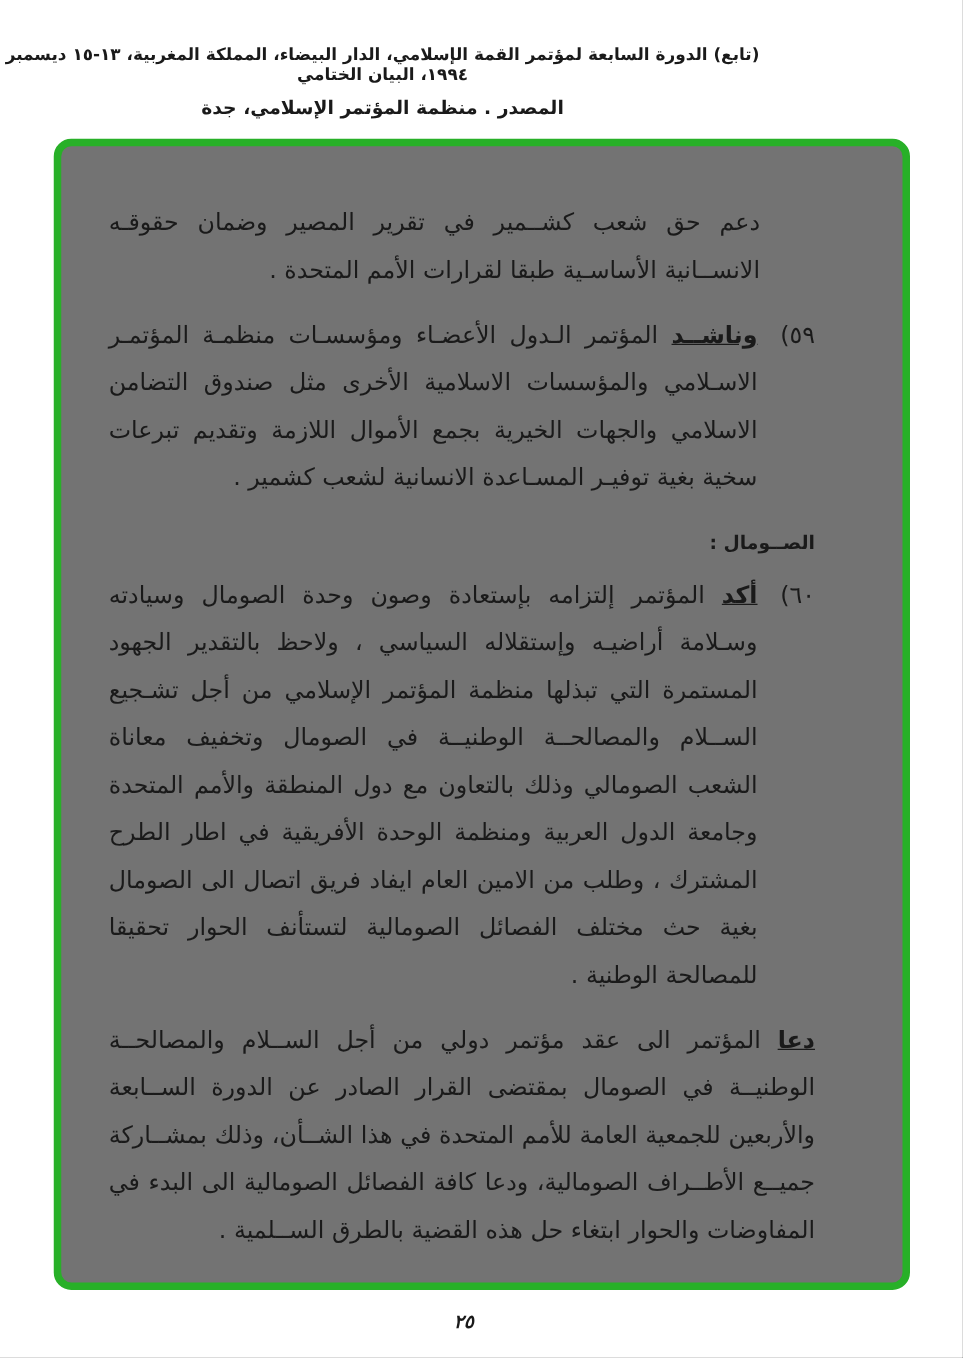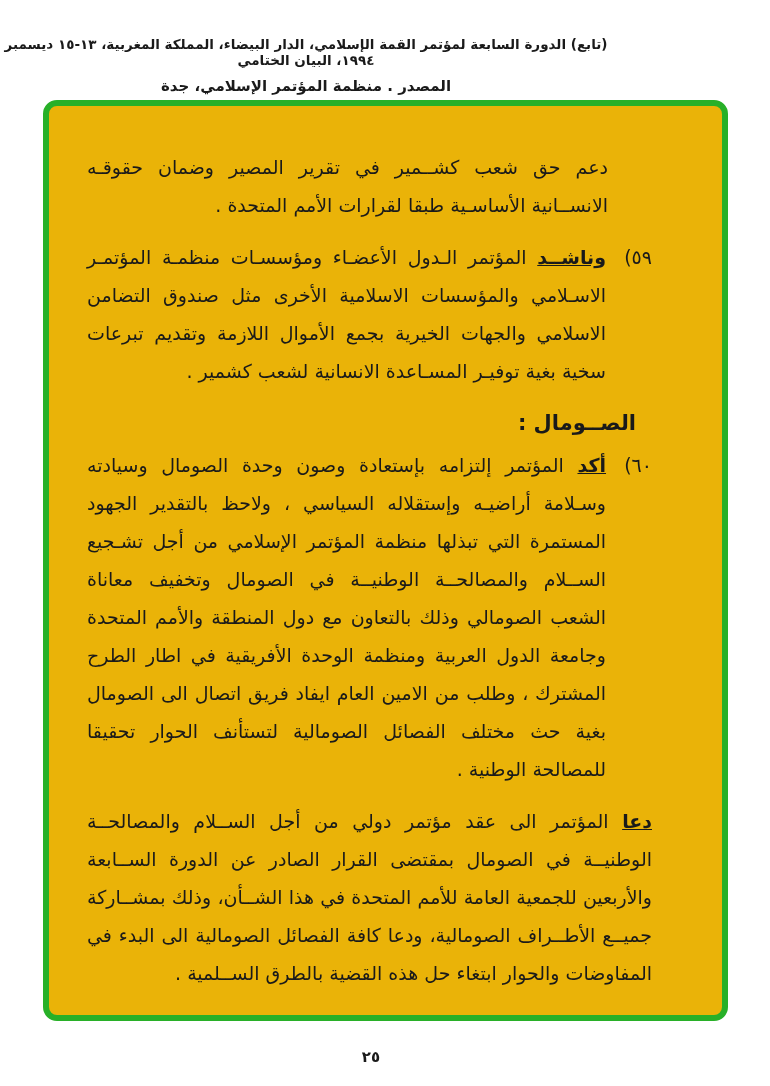--- a/index.html
+++ b/index.html
@@ -30,28 +30,28 @@
     letter-spacing: 0.2px;
   }
   .header-source {
     font-size: 15px;
     font-weight: bold;
     margin-top: 9px;
   }
   .green-box {
     position: absolute;
     left: 43px;
-    top: 100px;
+    top: 111px;
     width: 685px;
     height: 921px;
     box-sizing: border-box;
     border: 6px solid #28b028;
     border-radius: 14px;
     overflow: hidden;
-    background: #eab308;
+    background: #737373;
   }
   .content {
     direction: rtl;
     padding: 42px 70px 0 38px;
     font-size: 19px;
     line-height: 38px;
   }
   .intro {
     margin: 0 44px 14px 0;
     text-align: justify;
@@ -69,33 +69,34 @@
   .item-text {
     flex: 1;
     margin: 0;
     text-align: justify;
   }
   .lead-word {
     font-weight: bold;
     text-decoration: underline;
   }
   .section-heading {
-    font-size: 21px;
+    font-size: 15px;
     font-weight: bold;
-    margin: 12px 16px 4px 0;
+    margin: 12px 0 4px 0;
     text-align: right;
   }
   .page-number {
     position: absolute;
     top: 1048px;
     left: 0;
     width: 742px; 
     text-align: center;
     font-size: 15px;
     font-weight: bold;
+    font-style: italic;
   }
 </style>
 </head>
 <body>
 
 <div class="header">
   <div class="header-title">(تابع) الدورة السابعة لمؤتمر القمة الإسلامي، الدار البيضاء، المملكة المغربية، ١٣-١٥ ديسمبر ١٩٩٤، البيان الختامي</div>
   <div class="header-source">المصدر .  منظمة المؤتمر الإسلامي، جدة</div>
 </div>
 

